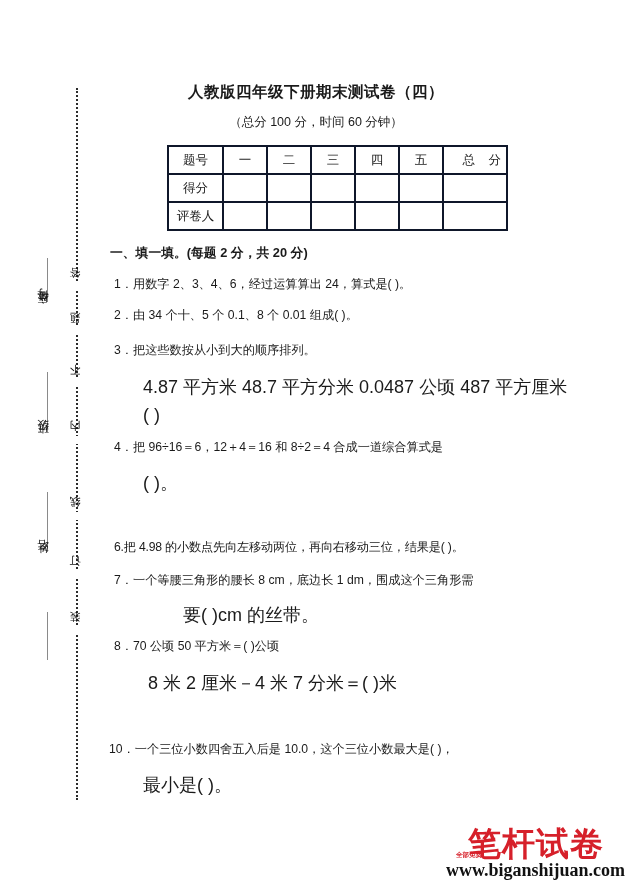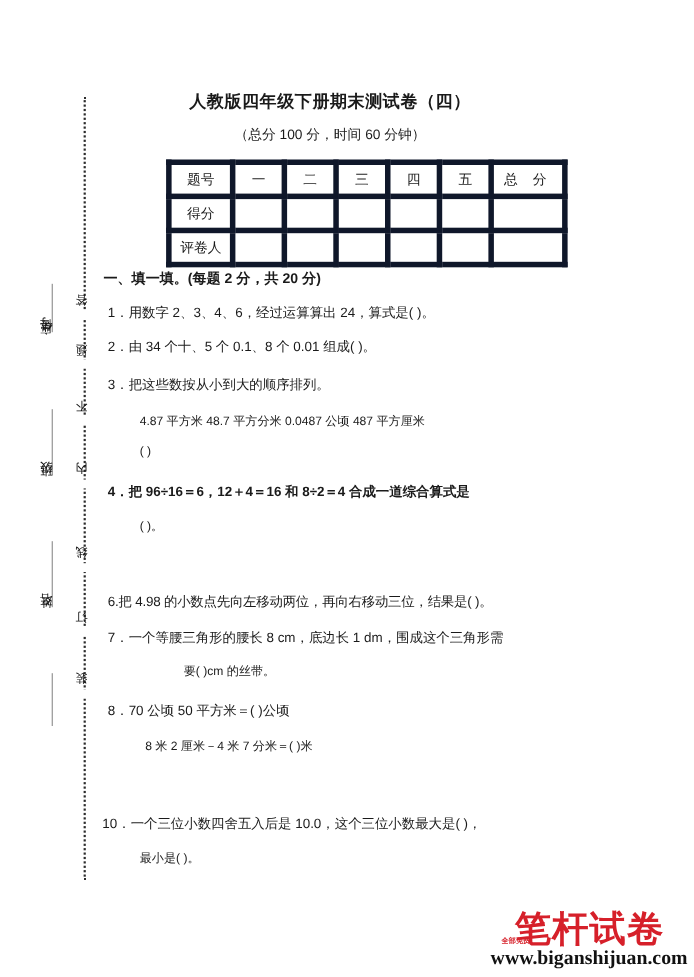--- a/index.html
+++ b/index.html
@@ -62,21 +62,21 @@
   .info-rule {
     position: absolute;
     left: 47px;
     width: 0;
     border-left: 1px solid #8a8a8a;
   }
 
   
   #sheet {
     position: absolute;
-    left: 80px;
+    left: 96px;
     top: 0;
     width: 535px;
     height: 630px;
   }
   #paper-title {
     position: absolute;
     left: 0;
     top: 82px;
     width: 440px;
     text-align: center;
@@ -96,30 +96,30 @@
   
   #score-table {
     position: absolute;
     left: 71px;
     top: 145px;
     border-collapse: collapse;
     table-layout: fixed;
     width: 327px;
   }
   #score-table td {
-    border: 5px solid #0f172a;
+    border: 2px solid #0f172a;
     height: 26px;
     text-align: center;
     vertical-align: middle;
     font-size: 12.5px;
     padding: 0;
   }
   #score-table td.rowhead { width: 53px; }
   #score-table td.col { width: 42px; }
-  #score-table td.total { width: 62px; letter-spacing: 5px; }
+  #score-table td.total { width: 62px; letter-spacing: 5px; text-align: right; }
 
   
   .section-heading {
     position: absolute;
     font-size: 12.8px;
     font-weight: bold;
     white-space: nowrap;
   }
 
   
@@ -128,21 +128,21 @@
     font-size: 12.2px;
     white-space: nowrap;
     line-height: 1.2;
   }
   .q .num {
     display: inline-block;
     text-align: left;
   }
   .qline {
     position: absolute;
-    font-size: 11px;
+    font-size: 18px;
     white-space: nowrap;
   }
   .tight { letter-spacing: -0.2px; }
 
   
   #watermark {
     position: absolute;
     left: 424px;
     top: 822px;
     width: 207px;
@@ -248,21 +248,21 @@
   <div class="q" style="left:18px; top:308px;">
     <span class="num">2．</span><span>由 34 个十、5 个 0.1、8 个 0.01 组成(             )。</span>
   </div>
 
   <div class="q" style="left:18px; top:343px;">
     <span class="num">3．</span><span>把这些数按从小到大的顺序排列。</span>
   </div>
   <div class="qline" style="left:47px; top:375px;">4.87 平方米        48.7 平方分米        0.0487 公顷        487 平方厘米</div>
   <div class="qline" style="left:47px; top:405px;">(                                                                        )</div>
 
-  <div class="q" style="left:18px; top:440px;font-weight:bold;">
+  <div class="q" style="left:18px; top:440px;">
     <span class="num">4．</span><span>把 96÷16＝6，12＋4＝16 和 8÷2＝4 合成一道综合算式是</span>
   </div>
   <div class="qline" style="left:47px; top:471px;">(                         )。</div>
 
 
   <div class="q tight" style="left:18px; top:540px;">
     <span class="num">6.</span><span>把 4.98 的小数点先向左移动两位，再向右移动三位，结果是(        )。</span>
   </div>
 
   <div class="q" style="left:18px; top:573px;">

